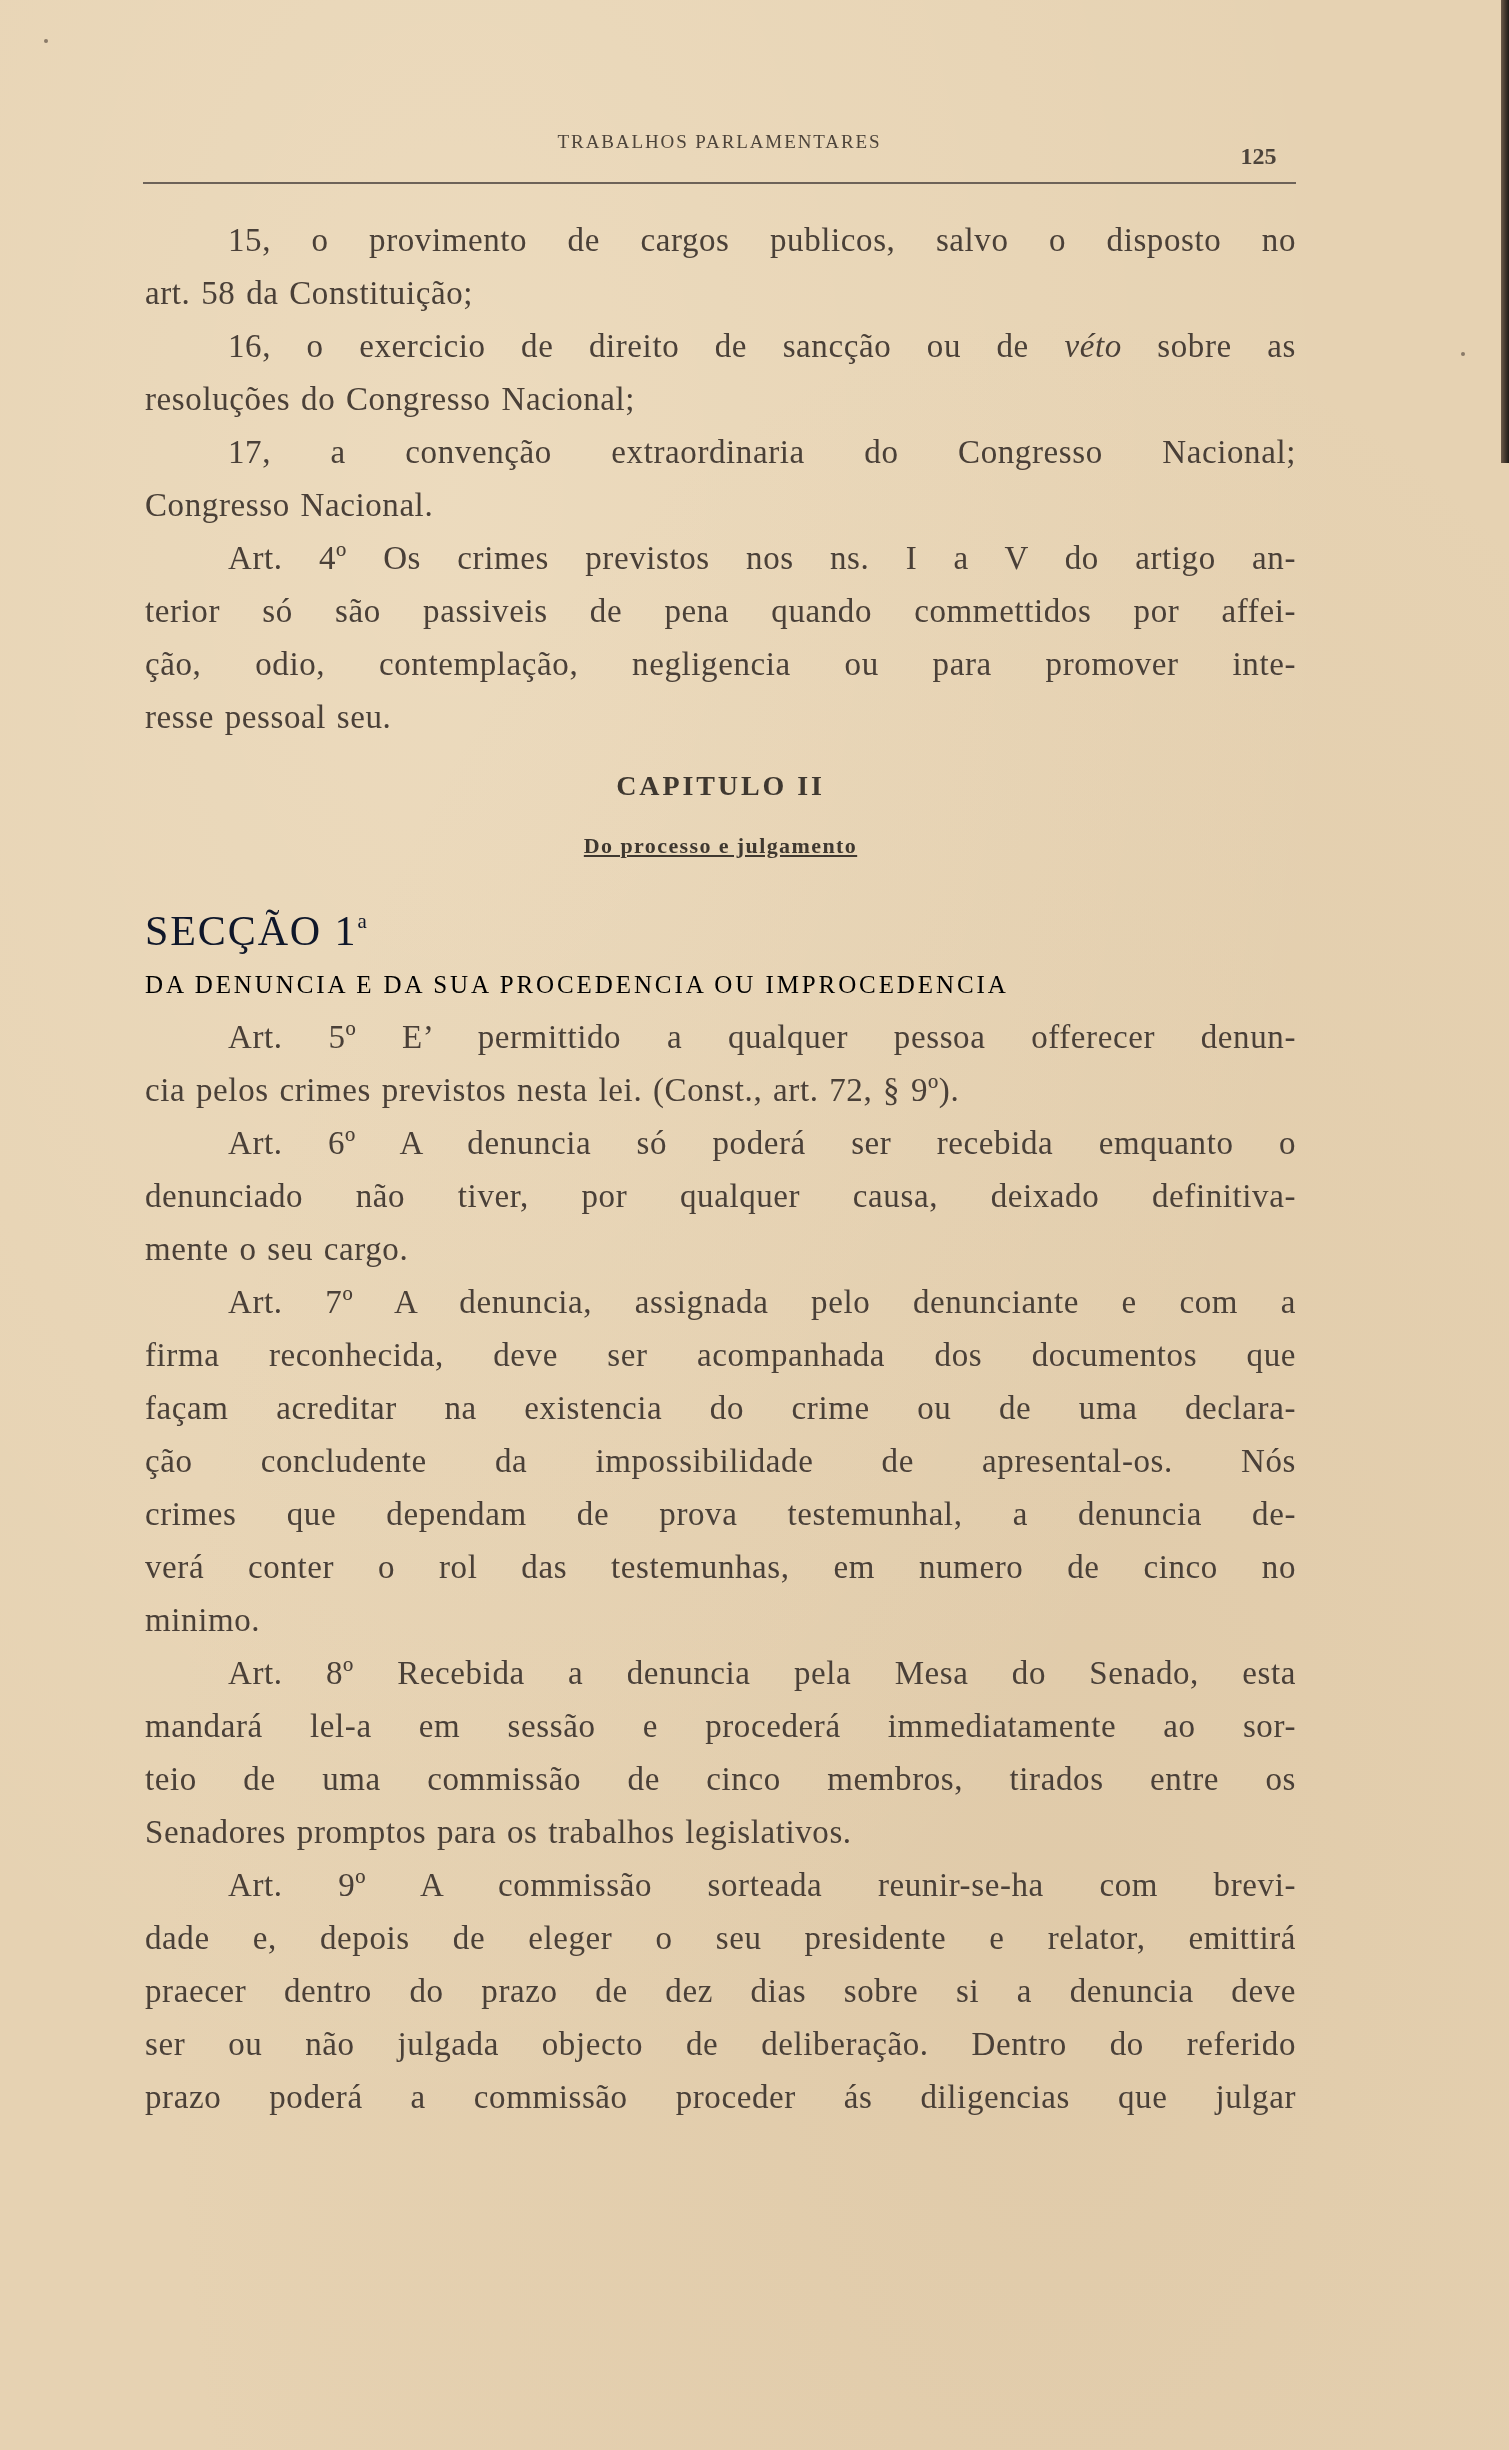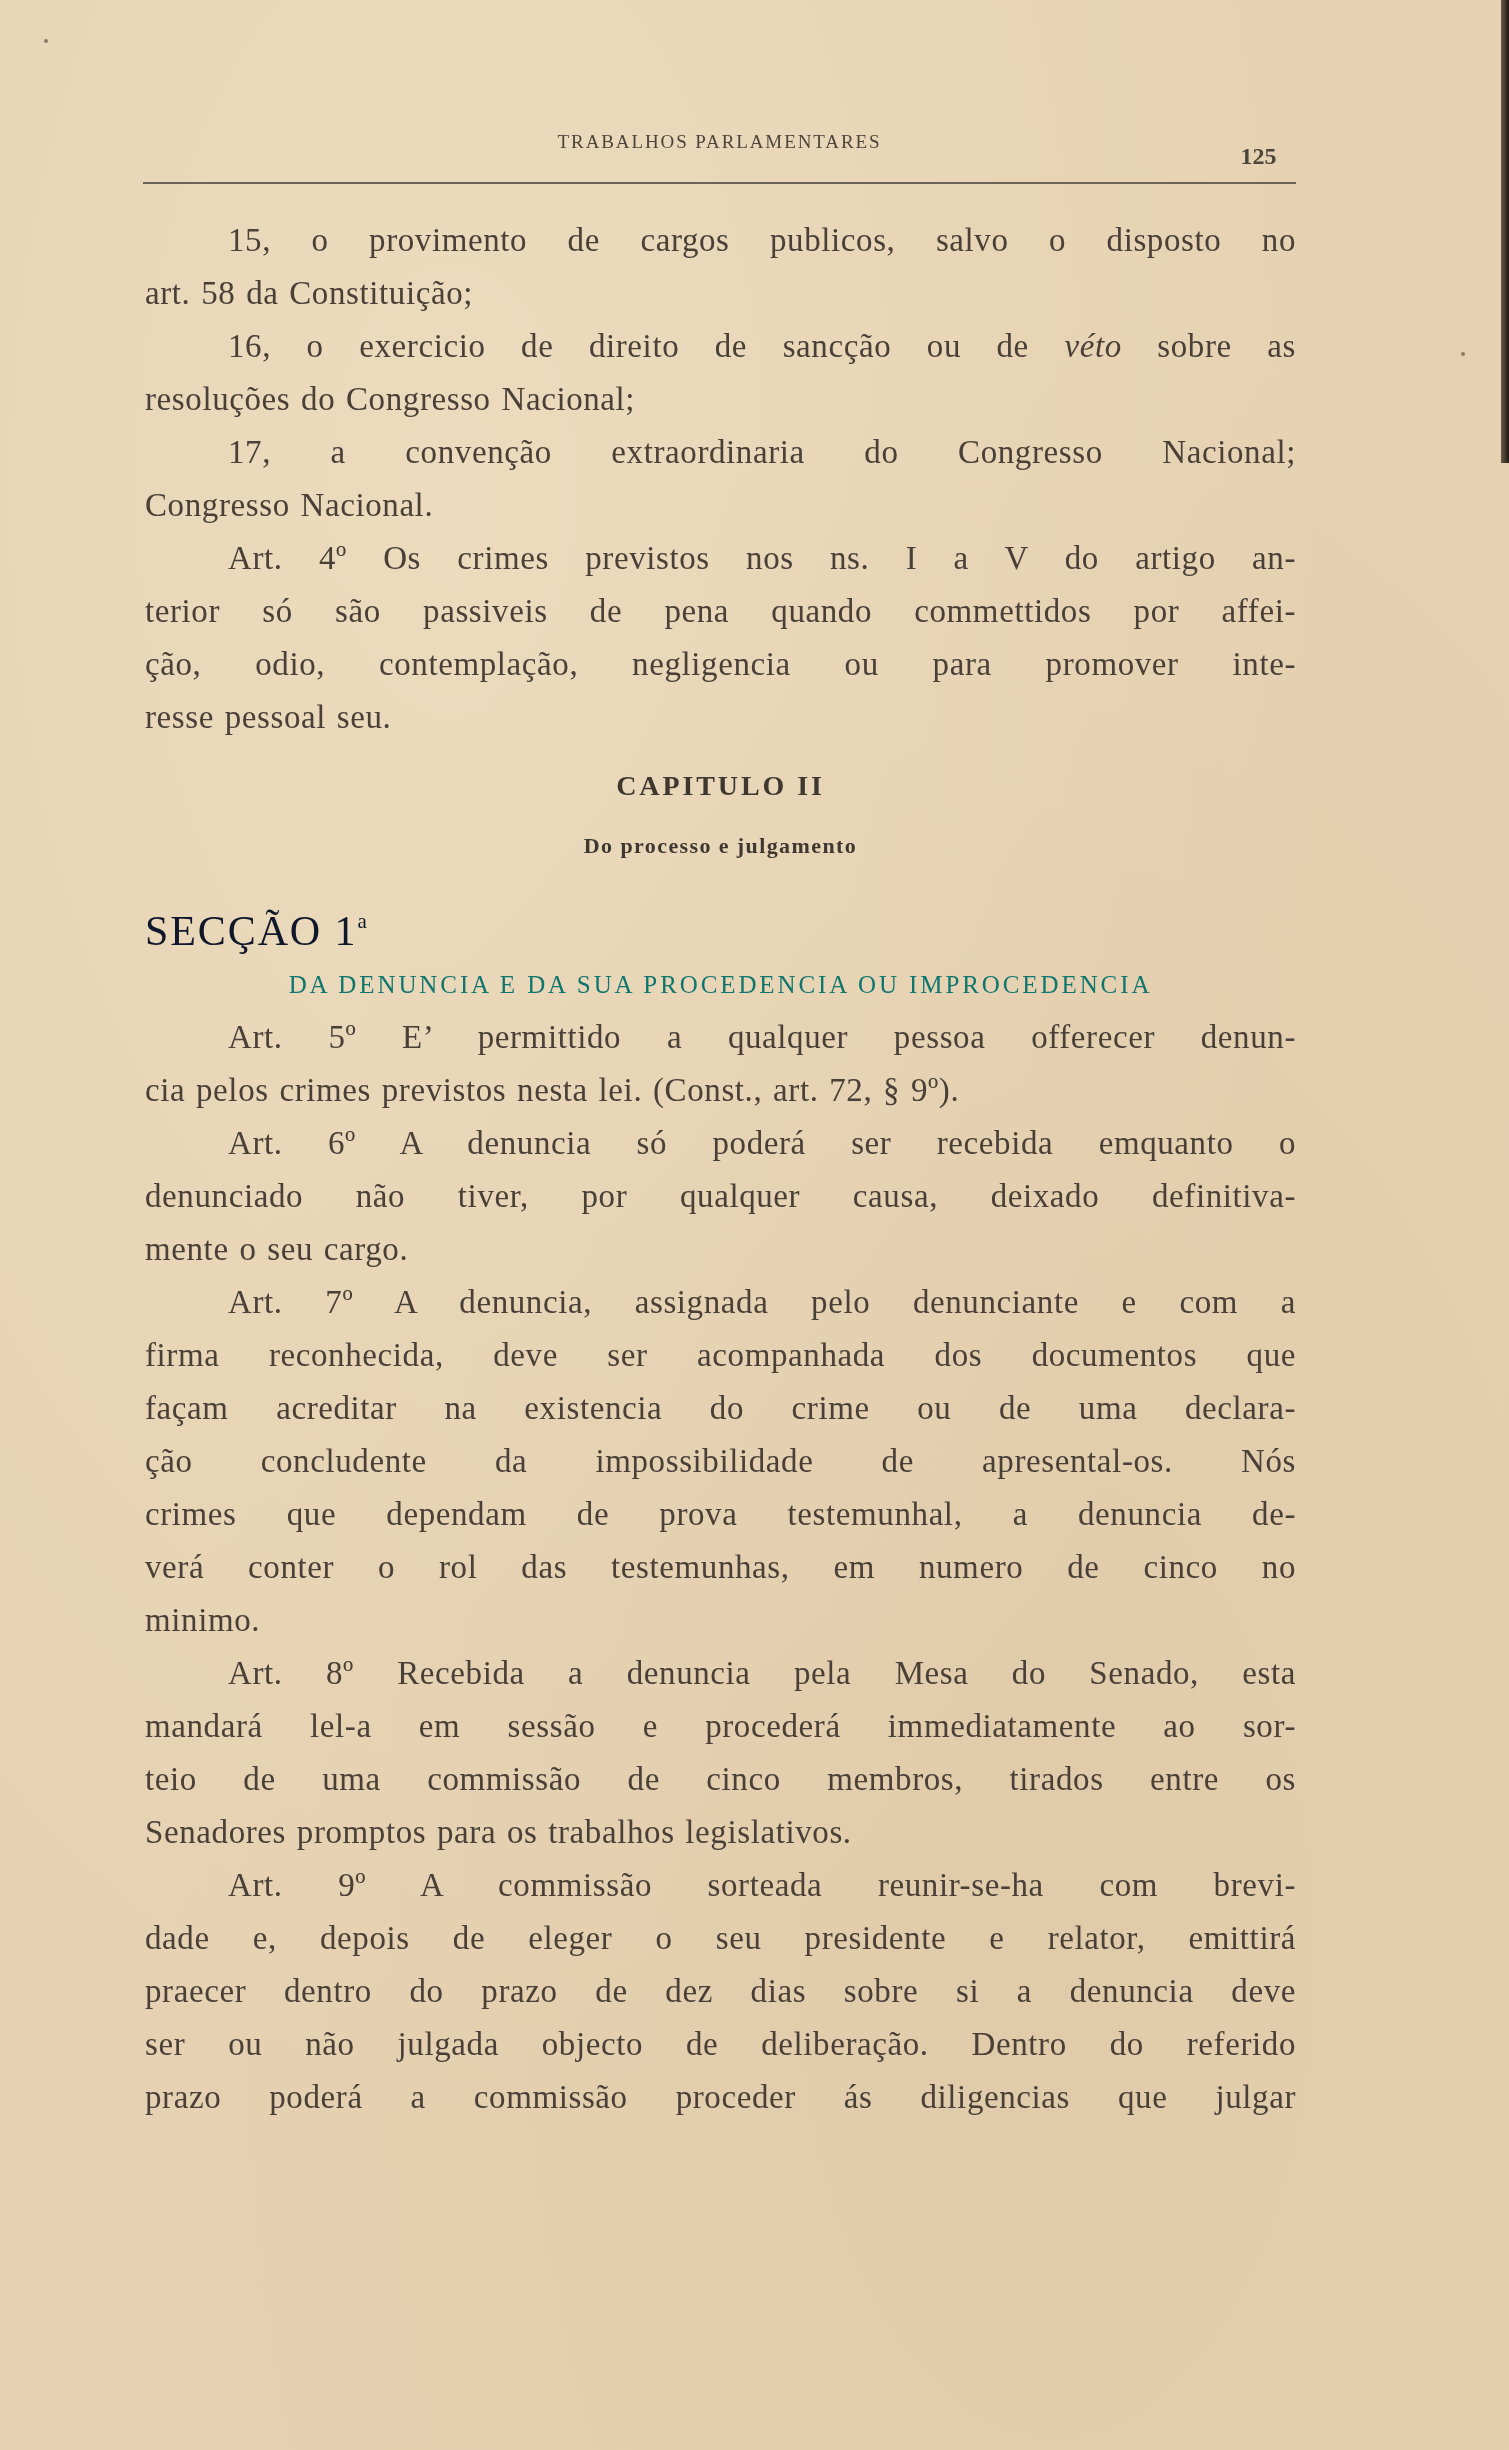--- a/index.html
+++ b/index.html
@@ -45,30 +45,30 @@
     letter-spacing:0.6px; word-spacing:1.9px;
   }
   .line.last { text-align-last:left; }
   .line.indent { padding-left:83px; }
   .chapter {
     text-align:center; font-weight:bold; font-size:28px; letter-spacing:2.9px;
     height:63px; line-height:63px; margin-top:9.7px; color:#3f3830;
   }
   .chapter-sub {
     text-align:center; font-weight:bold; font-size:22px; letter-spacing:1.4px;
-    height:68px; line-height:58px; color:#3f3830;
+    height:68px; line-height:58px; color:#3f3830;text-decoration:underline;
   }
   .section-title {
     text-align:left; font-size:42px; letter-spacing:1.9px;
     height:73px; line-height:73px; color:#0f172a;
   }
   .section-title sup { font-size:21px; vertical-align:17.4px; }
   .section-subtitle {
-    text-align:center; font-size:25px; letter-spacing:2.9px;
-    height:53px; line-height:53px; color:#0f766e;
+    text-align:left; font-size:25px; letter-spacing:2.9px;
+    height:53px; line-height:53px; color:#000000;
   }
   i.it { font-style:italic;font-family:Liberation Serif, serif; }
 </style>
 </head>
 <body>
 
 <div class="page-tex"></div>
 <div class="right-edge"></div>
 <div class="speck" style="left:44px;top:39px;"></div>
 <div class="speck" style="left:1461px;top:352px;"></div>

